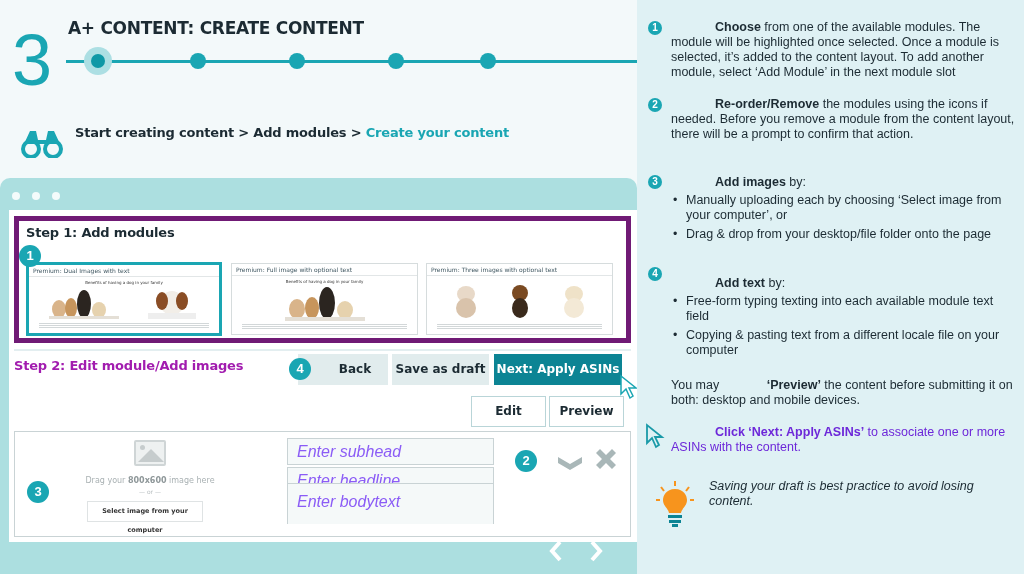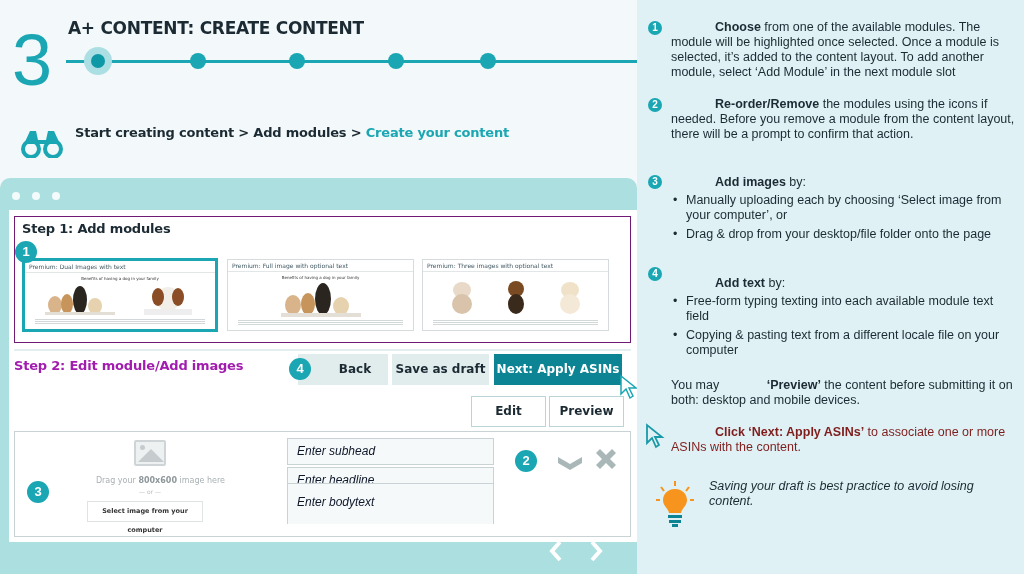--- a/index.html
+++ b/index.html
@@ -17,21 +17,21 @@
   .binoculars { position: absolute; left: 20px; top: 128px; width: 44px; height: 30px; }
   .breadcrumb { position: absolute; left: 75px; top: 125px; font-size: 13px; font-weight: 700; color: #1c2b33; letter-spacing: -0.2px; }
   .breadcrumb .current { color: #1aa6b3; }
 
   
   .window { position: absolute; left: 0; top: 178px; width: 637px; height: 396px; background: #acdfe0; border-radius: 10px 10px 0 0; }
   .win-dots { position: absolute; left: 12px; top: 14px; display: flex; gap: 12px; }
   .win-dots span { width: 8px; height: 8px; border-radius: 50%; background: #f4fbfb; display: block; }
   .win-inner { position: absolute; left: 9px; top: 32px; width: 628px; height: 332px; background: #ffffff; }
 
-  .step1 { position: absolute; left: 5px; top: 6px; width: 617px; height: 127px; border: 1px solid #701a75; }
+  .step1 { position: absolute; left: 5px; top: 6px; width: 617px; height: 127px; border: 5px solid #701a75; }
   .step1-title { position: absolute; left: 7px; top: 4px; font-size: 13px; font-weight: 700; color: #1c2b33; letter-spacing: -0.2px; }
   .module { position: absolute; top: 42px; height: 72px; border: 1px solid #d6dcdd; background: #fff; }
   .module .mhead { height: 12px; border-bottom: 1px solid #e2e6e7; font-size: 6px; color: #3f5660; padding: 2px 4px; white-space: nowrap; overflow: hidden; }
   .module.selected { border: 3px solid #1aa6b3; }
   .module .dogs { position: absolute; left: 0; right: 0; top: 16px; bottom: 12px; display: flex; align-items: center; justify-content: center; gap: 6px; }
   .module .caption { position: absolute; left: 10px; right: 10px; bottom: 4px; height: 6px; background: repeating-linear-gradient(#bfc6c8 0 1px, transparent 1px 2px); opacity: .7; }
   .module .tinytitle { position: absolute; left: 0; right: 0; top: 15px; text-align: center; font-size: 4px; color: #333; }
 
   .badge { position: absolute; width: 22px; height: 22px; border-radius: 50%; background: #1aa6b3; color: #fff; font-family: "Liberation Sans", sans-serif; font-weight: 700; font-size: 13px; text-align: center; line-height: 22px; }
 
@@ -39,42 +39,42 @@
   .step2-title { position: absolute; left: 5px; top: 148px; font-size: 13px; font-weight: 700; color: #a21caf; letter-spacing: -0.2px; }
   .btn { position: absolute; height: 31px; font-size: 12px; font-weight: 700; color: #1c2b33; text-align: center; line-height: 31px; border: none; font-family: "DejaVu Sans", sans-serif; }
   .btn.grey { background: #e1eced; }
   .btn.primary { background: #0c8494; color: #ffffff; }
   .btn.outline { background: #fff; border: 1px solid #b9d5d8; height: 31px; line-height: 29px; }
 
   .edit-panel { position: absolute; left: 5px; top: 221px; width: 617px; height: 106px; border: 1px solid #c9d3d5; }
   .img-placeholder { position: absolute; left: 119px; top: 8px; width: 32px; height: 26px; border: 2px solid #cfd5d6; border-radius: 2px; background: #eef1f1; overflow: hidden; }
   .img-placeholder .sun { position: absolute; left: 4px; top: 3px; width: 5px; height: 5px; border-radius: 50%; background: #c6cccd; }
   .img-placeholder .mtn { position: absolute; left: 2px; bottom: 2px; width: 0; height: 0; border-left: 13px solid transparent; border-right: 13px solid transparent; border-bottom: 13px solid #c6cccd; }
-  .drag-text { position: absolute; left: 60px; top: 44px; width: 150px; text-align: right; font-size: 8px; color: #a9b1b3; }
+  .drag-text { position: absolute; left: 60px; top: 44px; width: 150px; text-align: center; font-size: 8px; color: #a9b1b3; }
   .drag-text b { color: #8e9799; font-weight: 700; }
   .or-text { position: absolute; left: 60px; top: 56px; width: 150px; text-align: center; font-size: 6px; color: #b9bfc1; }
   .select-img-btn { position: absolute; left: 72px; top: 69px; width: 116px; height: 21px; border: 1px solid #dfe3e4; background: #fff; font-size: 6.5px; color: #333; text-align: center; line-height: 19px; font-weight: 700; }
-  .text-field { position: absolute; left: 272px; width: 207px; border: 1px solid #c9d3d5; background: #f5f9f9; font-family: "Liberation Sans", sans-serif; font-style: italic; font-size: 12px; color: #0f172a; padding: 0 9px; }
+  .text-field { position: absolute; left: 272px; width: 207px; border: 1px solid #c9d3d5; background: #f5f9f9; font-family: "Liberation Sans", sans-serif; font-style: italic; font-size: 16px; color: #8b5cf6; padding: 0 9px; }
   .chev-icon { position: absolute; left: 541px; top: 20px; width: 28px; height: 18px; }
   .x-icon { position: absolute; left: 578px; top: 14px; width: 26px; height: 26px; }
 
   .nav-arrows { position: absolute; left: 548px; top: 362px; display: flex; gap: 24px; }
   .nav-arrows svg { display: block; }
 
   .cursor1 { position: absolute; left: 619px; top: 374px; width: 20px; height: 26px; }
 
   
   .right { position: absolute; left: 637px; top: 0; width: 387px; height: 574px; background: #dff1f4; font-family: "Liberation Sans", sans-serif; color: #1c2b33; font-size: 12.5px; line-height: 15px; }
   .rbadge { position: absolute; width: 14px; height: 14px; border-radius: 50%; background: #1aa6b3; color: #fff; font-weight: 700; font-size: 10px; line-height: 14px; text-align: center; }
   .rtext { position: absolute; left: 34px; width: 345px; }
   .rtext b { font-weight: 700; margin-left: 44px; }
   .bullets { list-style: none; margin-top: 3px; }
   .bullets li { position: relative; padding-left: 15px; margin-bottom: 4px; }
   .bullets li::before { content: "•"; position: absolute; left: 2px; top: 0; }
-  .teal-text { color: #7f1d1d; }
+  .teal-text { color: #6d28d9; }
   .italic { font-style: italic; }
   .bulb { position: absolute; left: 18px; top: 480px; width: 40px; height: 48px; }
   .cursor2 { position: absolute; left: 8px; top: 423px; width: 20px; height: 26px; }
 </style>
 </head>
 <body>
 
 <div class="left">
   <div class="big-num">3</div>
   <div class="title">A+ CONTENT: CREATE CONTENT</div>

